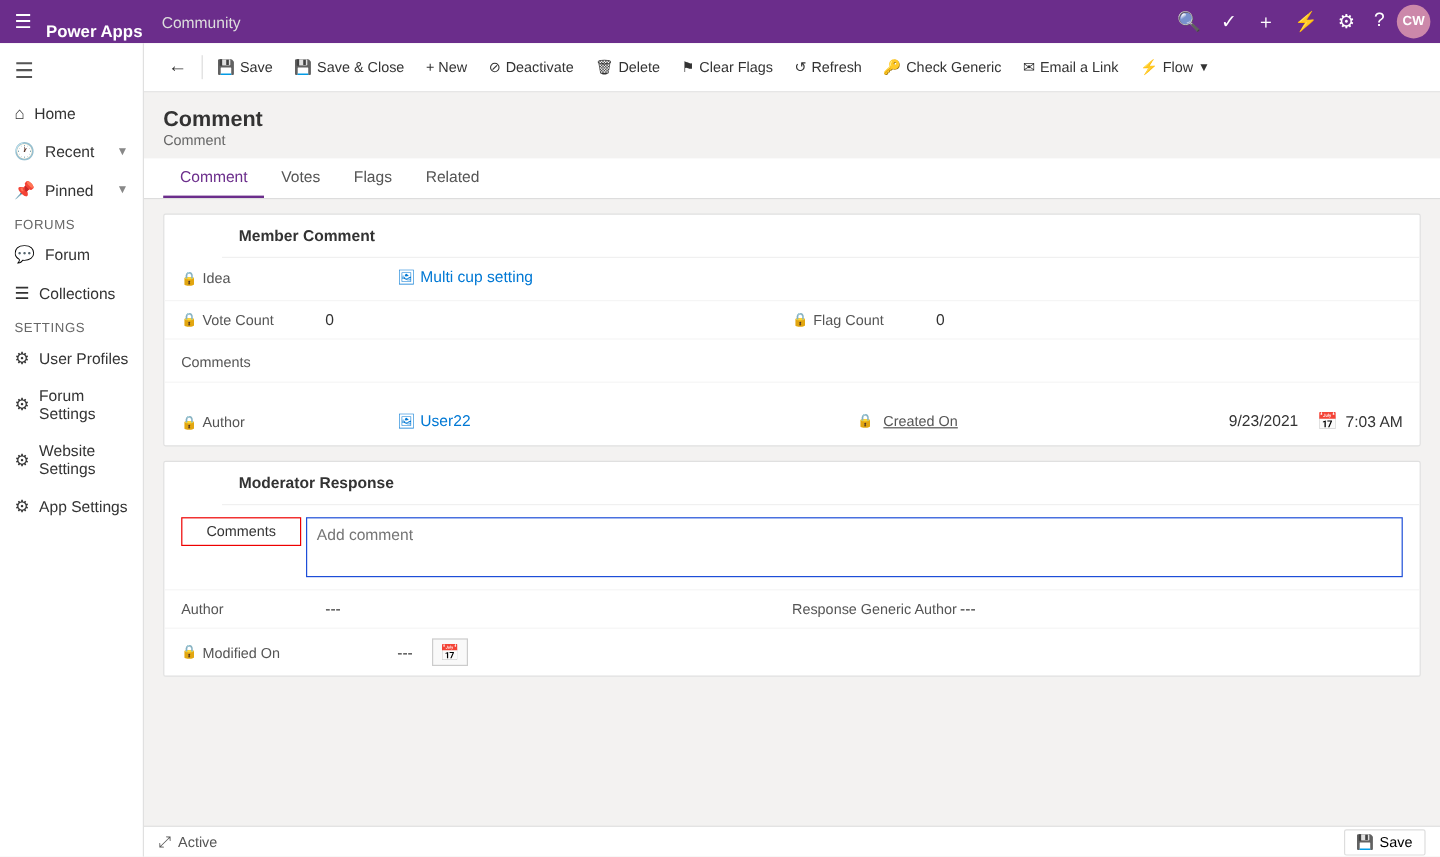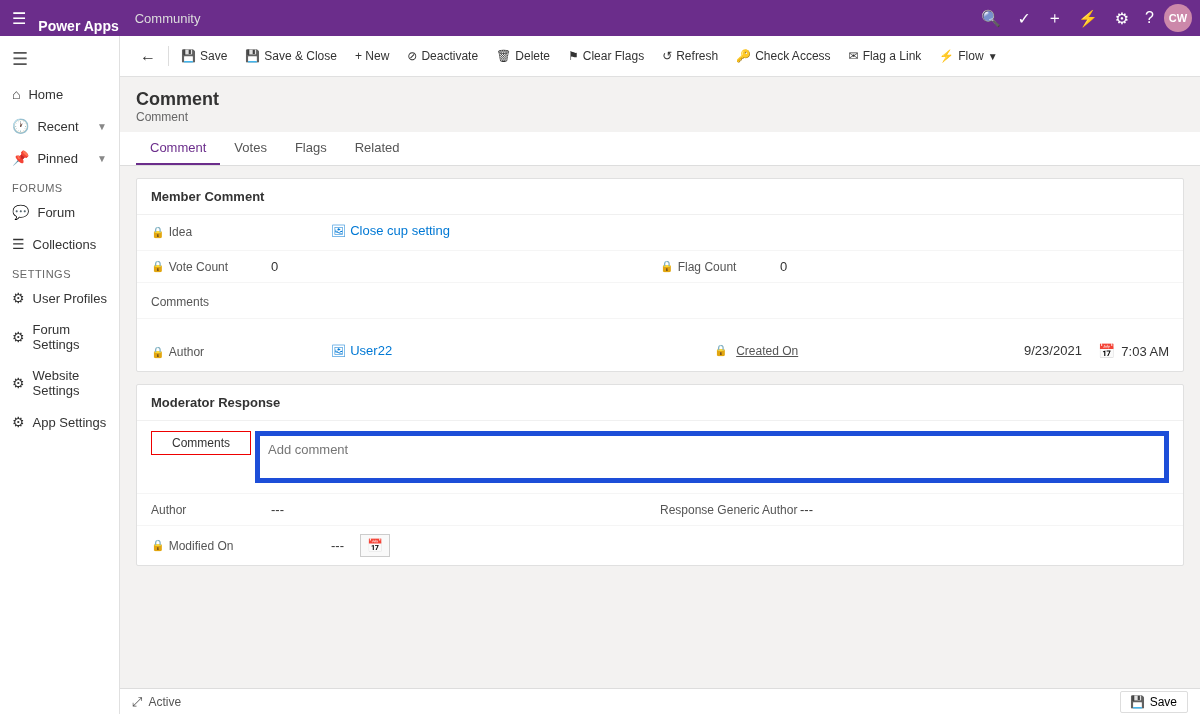--- a/index.html
+++ b/index.html
@@ -44,38 +44,38 @@
     .page-title { font-size: 18px; font-weight: 600; color: #333; }
     .page-subtitle { font-size: 12px; color: #666; }
 
     
     .tabs { display: flex; gap: 0; border-bottom: 1px solid #ddd; margin-bottom: 12px; background: white; margin-left: -16px; margin-right: -16px; padding: 0 16px; }
     .tab { padding: 8px 14px; cursor: pointer; color: #555; font-size: 13px; border-bottom: 2px solid transparent; }
     .tab.active { color: #6b2d8b; border-bottom: 2px solid #6b2d8b; font-weight: 500; }
 
     
     .section-card { background: white; border: 1px solid #e0e0e0; border-radius: 2px; margin-bottom: 12px; overflow: hidden; }
-    .section-header { padding: 10px 14px; font-size: 13px; font-weight: 600; color: #333; border-bottom: 1px solid #f0f0f0; }
+    .section-header { padding: 10px 14px; font-size: 13px; font-weight: 600; color: #333; border-bottom: 1px solid #f0f0f0; margin-left: 48px; }
 
     
     .form-row { display: flex; align-items: flex-start; padding: 8px 14px; border-bottom: 1px solid #f5f5f5; min-height: 36px; }
     .form-row:last-child { border-bottom: none; }
     .form-label { width: 180px; min-width: 180px; color: #555; font-size: 12px; display: flex; align-items: center; gap: 4px; padding-top: 2px; }
     .form-value { flex: 1; color: #333; font-size: 13px; display: flex; align-items: center; }
     .form-value-link { color: #0078d4; cursor: pointer; text-decoration: none; display: flex; align-items: center; gap: 4px; }
 
     
     .form-row-2col { display: flex; align-items: center; padding: 8px 14px; border-bottom: 1px solid #f5f5f5; }
     .form-col { flex: 1; display: flex; align-items: center; }
     .form-col-label { width: 120px; min-width: 120px; color: #555; font-size: 12px; display: flex; align-items: center; gap: 4px; }
     .form-col-value { flex: 1; color: #333; font-size: 13px; }
 
     
     .comment-label-box { border: 1px solid #e00; padding: 4px 8px; font-size: 12px; color: #333; margin-right: 0; min-width: 80px; text-align: center; }
-    .comment-textarea { flex: 1; border: 5px solid #1d4ed8; padding: 6px 8px; font-size: 13px; min-height: 50px; resize: none; font-family: inherit; color: #333; outline: none; }
+    .comment-textarea { flex: 1; border: 1px solid #1d4ed8; padding: 6px 8px; font-size: 13px; min-height: 50px; resize: none; font-family: inherit; color: #333; outline: none; }
 
     
     .status-bar { height: 26px; background: white; border-top: 1px solid #ddd; display: flex; align-items: center; justify-content: space-between; padding: 0 12px; font-size: 12px; color: #555; }
     .status-bar-left { display: flex; align-items: center; gap: 6px; }
     .status-bar-right { display: flex; align-items: center; gap: 4px; }
     .status-save-btn { display: flex; align-items: center; gap: 4px; padding: 3px 10px; border: 1px solid #ddd; background: white; cursor: pointer; font-size: 12px; border-radius: 2px; }
     .expand-icon { font-size: 13px; cursor: pointer; color: #555; }
 
     
     .modified-row { display: flex; align-items: center; padding: 8px 14px; }
@@ -193,25 +193,25 @@
       <button class="toolbar-btn">
         <span>⚑</span>
         <span>Clear Flags</span>
       </button>
       <button class="toolbar-btn">
         <span>↺</span>
         <span>Refresh</span>
       </button>
       <button class="toolbar-btn">
         <span>🔑</span>
-        <span>Check Access</span>
+        <span>Check Generic</span>
       </button>
       <button class="toolbar-btn">
         <span>✉</span>
-        <span>Flag a Link</span>
+        <span>Email a Link</span>
       </button>
       <button class="toolbar-btn">
         <span>⚡</span>
         <span>Flow</span>
         <span style="font-size:10px;">▼</span>
       </button>
     </div>
 
     <div class="page-content">
       <div class="page-header">
@@ -230,21 +230,21 @@
         <div class="section-header">Member Comment</div>
 
         <div class="form-row">
           <div class="form-label">
             <span style="font-size:11px;color:#888;">🔒</span>
             <span>Idea</span>
           </div>
           <div class="form-value">
             <a class="form-value-link">
               <span style="font-size:12px;">🖼</span>
-              <span>Close cup setting</span>
+              <span>Multi cup setting</span>
             </a>
           </div>
         </div>
 
         <div class="form-row-2col">
           <div class="form-col">
             <div class="form-col-label">
               <span style="font-size:11px;color:#888;">🔒</span>
               <span>Vote Count</span>
             </div>

